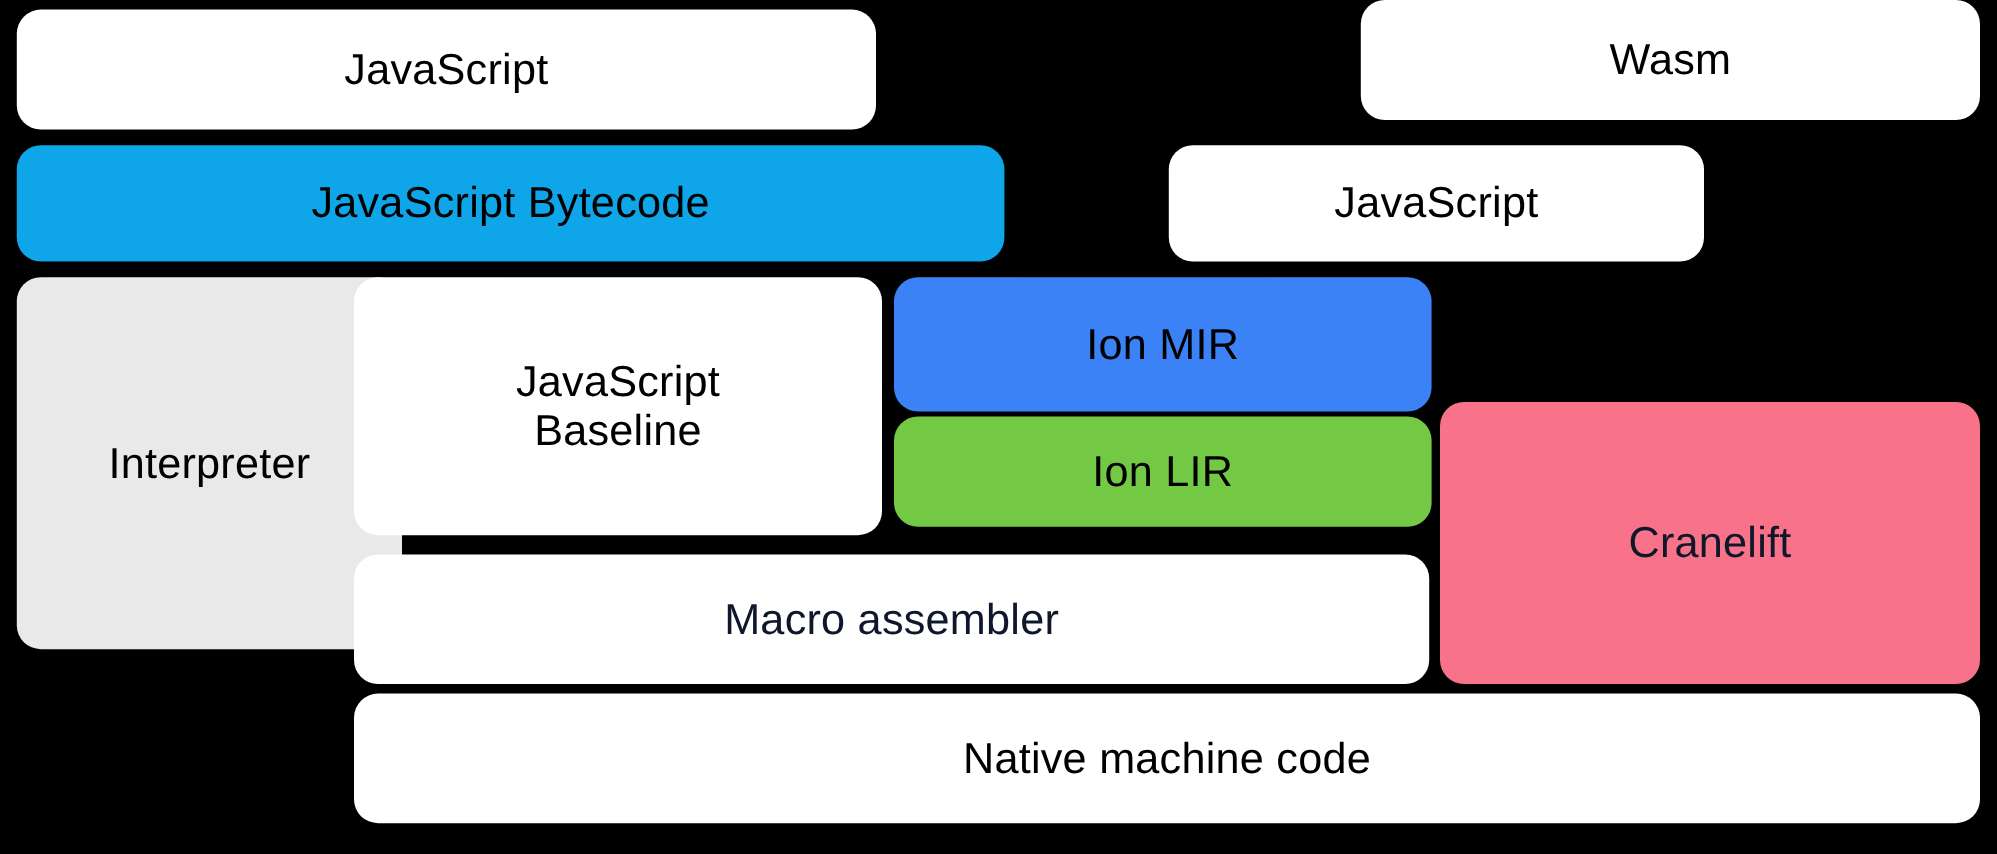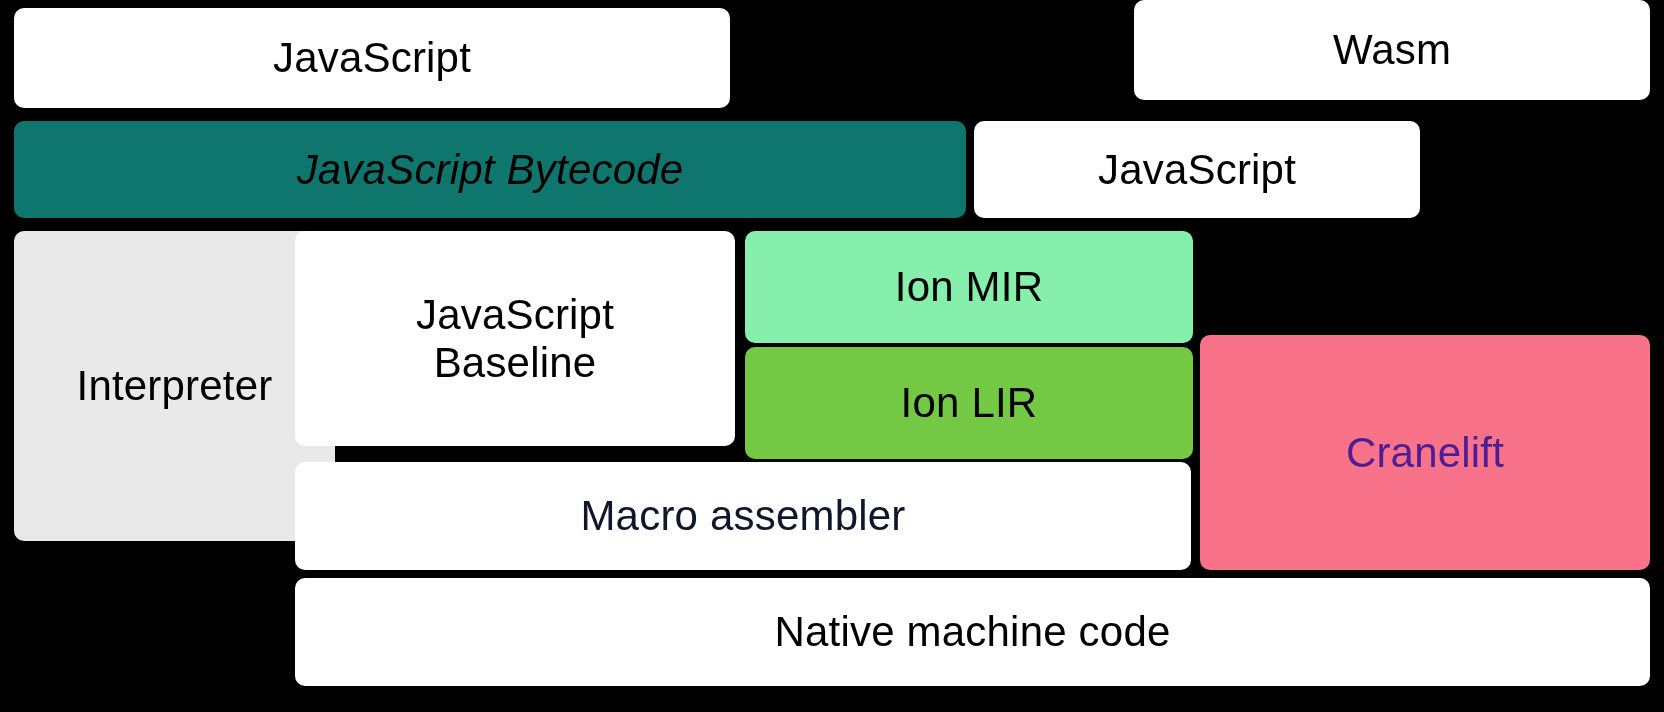--- a/index.html
+++ b/index.html
@@ -15,39 +15,39 @@
     overflow: hidden;
     font-family: "Liberation Sans", "DejaVu Sans", sans-serif;
   }
   .node {
     position: absolute;
     box-sizing: border-box;
     display: flex;
     align-items: center;
     justify-content: center;
     text-align: center;
-    border-radius: 10px;
+    border-radius: 20px;
     color: #000000;
-    font-size: 42px;
+    font-size: 36px;
     font-weight: 400;
     line-height: 1.12;
     letter-spacing: 0.2px;
     white-space: pre-line;
     padding: 2px 8px;
   }
 </style>
 </head>
 <body>
 
 <div id="stage" style="background: rgb(0, 0, 0);">
     <div class="node" style="left: 14px; top: 8px; width: 716px; height: 100px; background: rgb(255, 255, 255); color: rgb(0, 0, 0);">JavaScript</div>
     <div class="node" style="left: 1134px; top: 0; width: 516px; height: 100px; background: rgb(255, 255, 255); color: rgb(0, 0, 0);">Wasm</div>
-    <div class="node" style="left: 14px; top: 121px; width: 952px; height: 97px; background: #0f766e; color: rgb(0, 0, 0); font-style: italic;">JavaScript Bytecode</div>
+    <div class="node" style="left: 14px; top: 121px; width: 823px; height: 97px; background: #0ea5e9; color: rgb(0, 0, 0);">JavaScript Bytecode</div>
     <div class="node" style="left: 974px; top: 121px; width: 446px; height: 97px; background: rgb(255, 255, 255); color: rgb(0, 0, 0);">JavaScript</div>
     <div class="node" style="left: 14px; top: 231px; width: 321px; height: 310px; background: rgb(233, 233, 233); color: rgb(0, 0, 0);">Interpreter</div>
     <div class="node" style="left: 295px; top: 231px; width: 440px; height: 215px; background: rgb(255, 255, 255); color: rgb(0, 0, 0);">JavaScript
 Baseline</div>
-    <div class="node" style="left: 745px; top: 231px; width: 448px; height: 112px; background: #86efac; color: rgb(0, 0, 0);">Ion MIR</div>
-    <div class="node" style="left: 745px; top: 347px; width: 448px; height: 112px; background: rgb(116, 201, 68); color: rgb(0, 0, 0);">Ion LIR</div>
-    <div class="node" style="left: 1200px; top: 335px; width: 450px; height: 235px; background: rgb(248, 114, 137); color: #4c1d95;">Cranelift</div>
+    <div class="node" style="left: 745px; top: 231px; width: 448px; height: 112px; background: #3b82f6; color: rgb(0, 0, 0);">Ion MIR</div>
+    <div class="node" style="left: 745px; top: 347px; width: 448px; height: 92px; background: rgb(116, 201, 68); color: rgb(0, 0, 0);">Ion LIR</div>
+    <div class="node" style="left: 1200px; top: 335px; width: 450px; height: 235px; background: rgb(248, 114, 137); color: #0f172a;">Cranelift</div>
     <div class="node" style="left: 295px; top: 462px; width: 896px; height: 108px; background: rgb(255, 255, 255); color: #0f172a;">Macro assembler</div>
     <div class="node" style="left: 295px; top: 578px; width: 1355px; height: 108px; background: #ffffff; color: rgb(0, 0, 0);">Native machine code</div>
   </div>
 
 </body></html>

